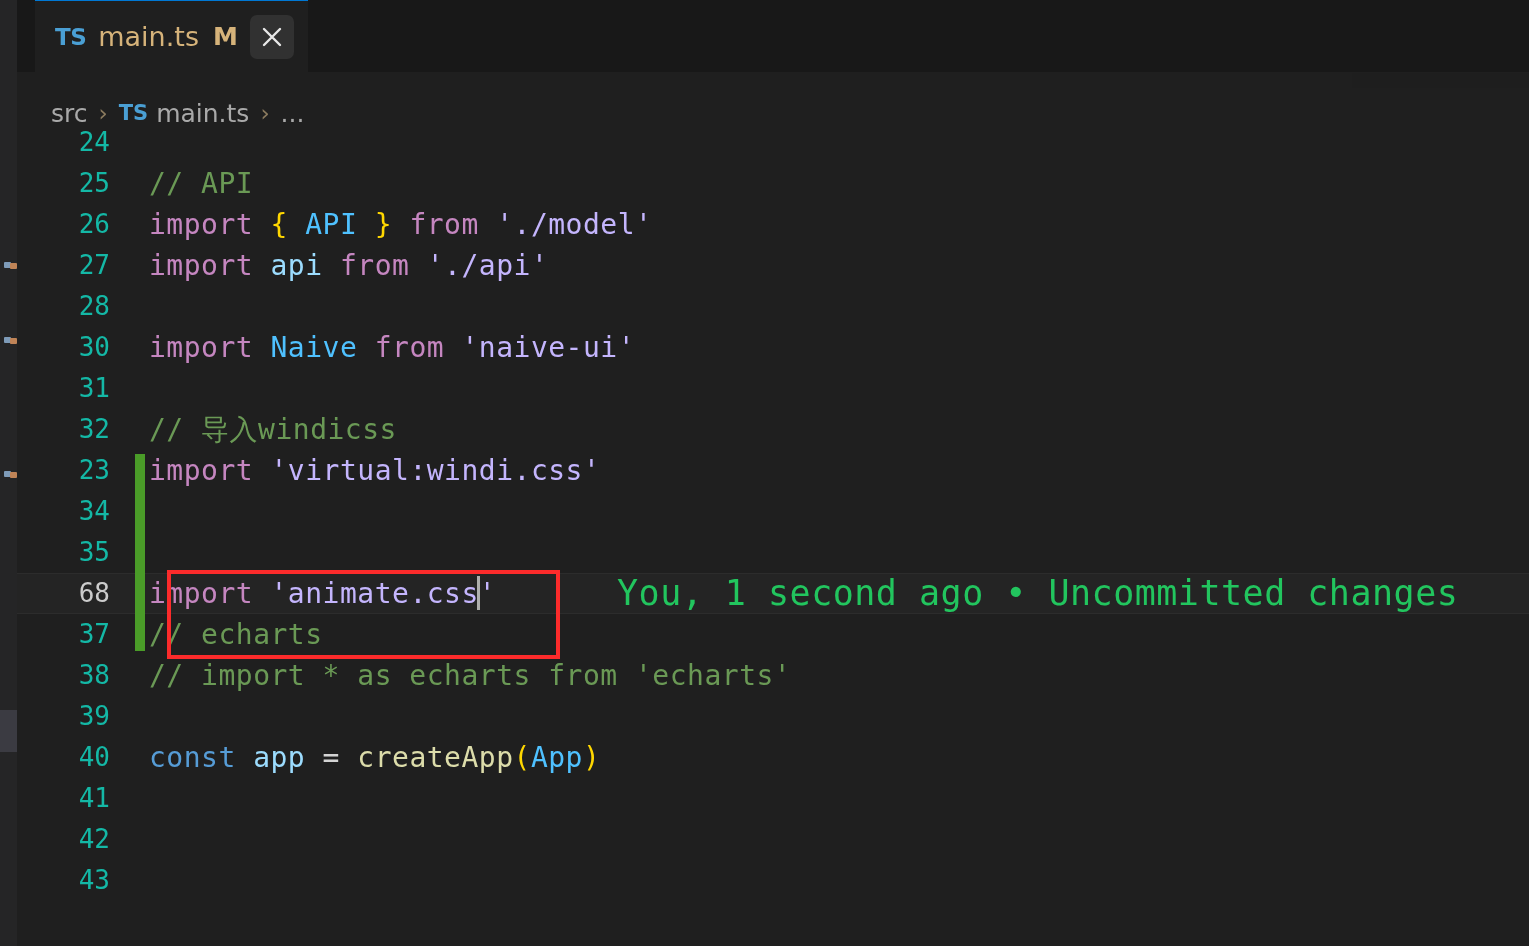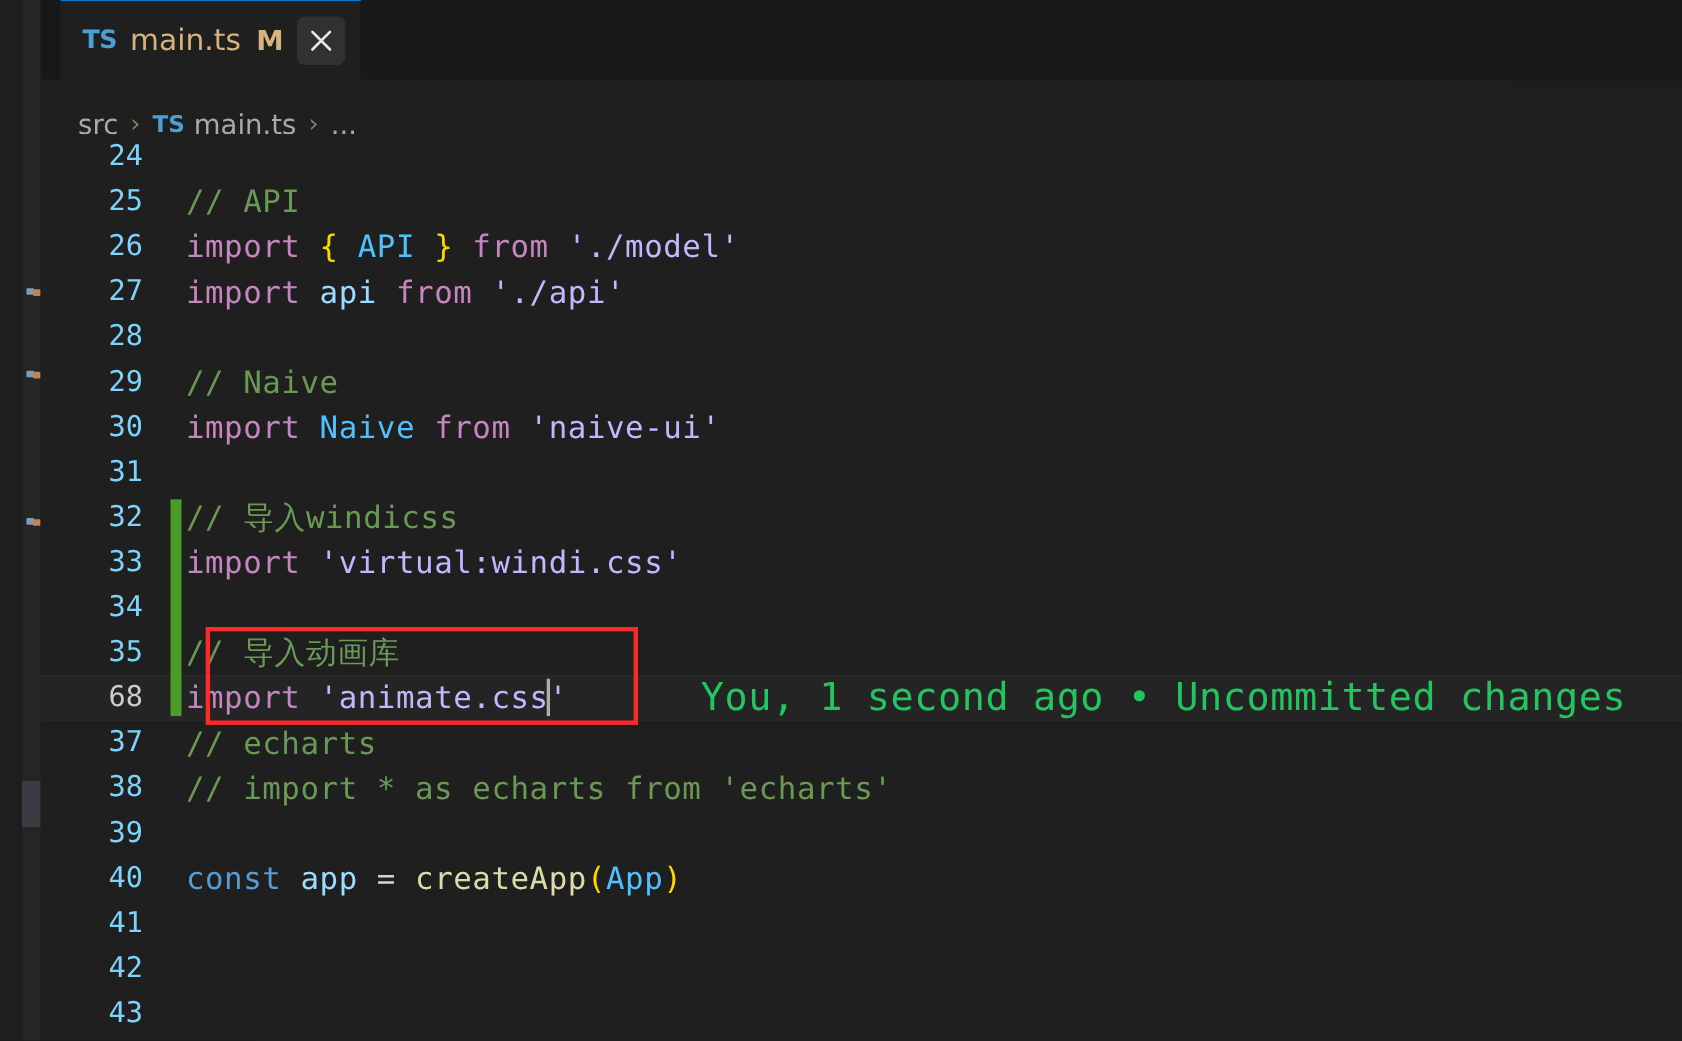--- a/index.html
+++ b/index.html
@@ -14,21 +14,20 @@
     overflow: hidden;
     font-family: "DejaVu Sans", sans-serif;
     -webkit-font-smoothing: antialiased;
   }
 
   #app {
     position: relative;
     width: 1352px;
     height: 946px;
     background: #1f1f1f;
-    margin-left: 20px;
   }
 
   
   .left-strip {
     position: absolute;
     left: 0; top: 0;
     width: 17px; height: 946px;
     background: #252526;
     overflow: hidden;
   }
@@ -156,21 +155,21 @@
   .row.active-line::before { top: 0; }
   .row.active-line::after  { bottom: 0; }
 
   .lineno {
     position: absolute;
     left: 0; top: 0;
     width: 93px;
     text-align: right;
     font-family: "DejaVu Sans Mono", monospace;
     font-size: 26px;
-    color: #7dd3fc;
+    color: #14b8a6;
   }
   .row.active-line .lineno { color: #cccccc; }
 
   .gutter-green {
     position: absolute;
     left: 118px;
     width: 10px;
     background: #4a9c28;
   }
 
@@ -278,27 +277,26 @@
     <span class="crumb">...</span>
   </div>
 
   <div class="editor">
     <div class="code-layer" id="code-layer">
         <div class="row"><span class="lineno">24</span><span class="codetext"></span></div>
         <div class="row"><span class="lineno">25</span><span class="codetext"><span class="t-comment">// API</span></span></div>
         <div class="row"><span class="lineno">26</span><span class="codetext"><span class="t-kw">import </span><span class="t-brace">{ </span><span class="t-type">API</span><span class="t-brace"> }</span><span class="t-kw"> from </span><span class="t-str">'./model'</span></span></div>
         <div class="row"><span class="lineno">27</span><span class="codetext"><span class="t-kw">import </span><span class="t-var">api</span><span class="t-kw"> from </span><span class="t-str">'./api'</span></span></div>
         <div class="row"><span class="lineno">28</span><span class="codetext"></span></div>
-        <div class="row"><span class="lineno">29</span><span class="codetext"><span class="t-comment">// Naive</span></span></div>
         <div class="row"><span class="lineno">30</span><span class="codetext"><span class="t-kw">import </span><span class="t-type">Naive</span><span class="t-kw"> from </span><span class="t-str">'naive-ui'</span></span></div>
         <div class="row"><span class="lineno">31</span><span class="codetext"></span></div>
         <div class="row"><span class="lineno">32</span><span class="codetext"><span class="t-comment">// 导入windicss</span></span></div>
-        <div class="row"><span class="lineno">33</span><span class="codetext"><span class="t-kw">import </span><span class="t-str">'virtual:windi.css'</span></span></div>
+        <div class="row"><span class="lineno">23</span><span class="codetext"><span class="t-kw">import </span><span class="t-str">'virtual:windi.css'</span></span></div>
         <div class="row"><span class="lineno">34</span><span class="codetext"></span></div>
-        <div class="row"><span class="lineno">35</span><span class="codetext"><span class="t-comment">// 导入动画库</span></span></div>
+        <div class="row"><span class="lineno">35</span></div>
         <div class="row active-line"><span class="lineno">68</span><span class="codetext"><span class="t-kw">import </span><span class="t-str">'animate.css</span><span class="cursor"></span><span class="t-str">'</span></span><span class="blame" style="left: 600px;">You, 1 second ago • Uncommitted changes</span></div>
         <div class="row"><span class="lineno">37</span><span class="codetext"><span class="t-comment">// echarts</span></span></div>
         <div class="gutter-green" style="top: 332px; height: 197px;"></div>
         <div class="row"><span class="lineno">38</span><span class="codetext"><span class="t-comment">// import * as echarts from 'echarts'</span></span></div>
         <div class="row"><span class="lineno">39</span><span class="codetext"></span></div>
         <div class="row"><span class="lineno">40</span><span class="codetext"><span class="t-decl">const </span><span class="t-var">app</span><span class="t-op"> = </span><span class="t-fn">createApp</span><span class="t-brace">(</span><span class="t-type">App</span><span class="t-brace">)</span></span></div>
         <div class="row"><span class="lineno">41</span><span class="codetext"></span></div>
         <div class="row"><span class="lineno">42</span></div>
         <div class="row"><span class="lineno">43</span><span class="codetext"></span></div>
       </div>

